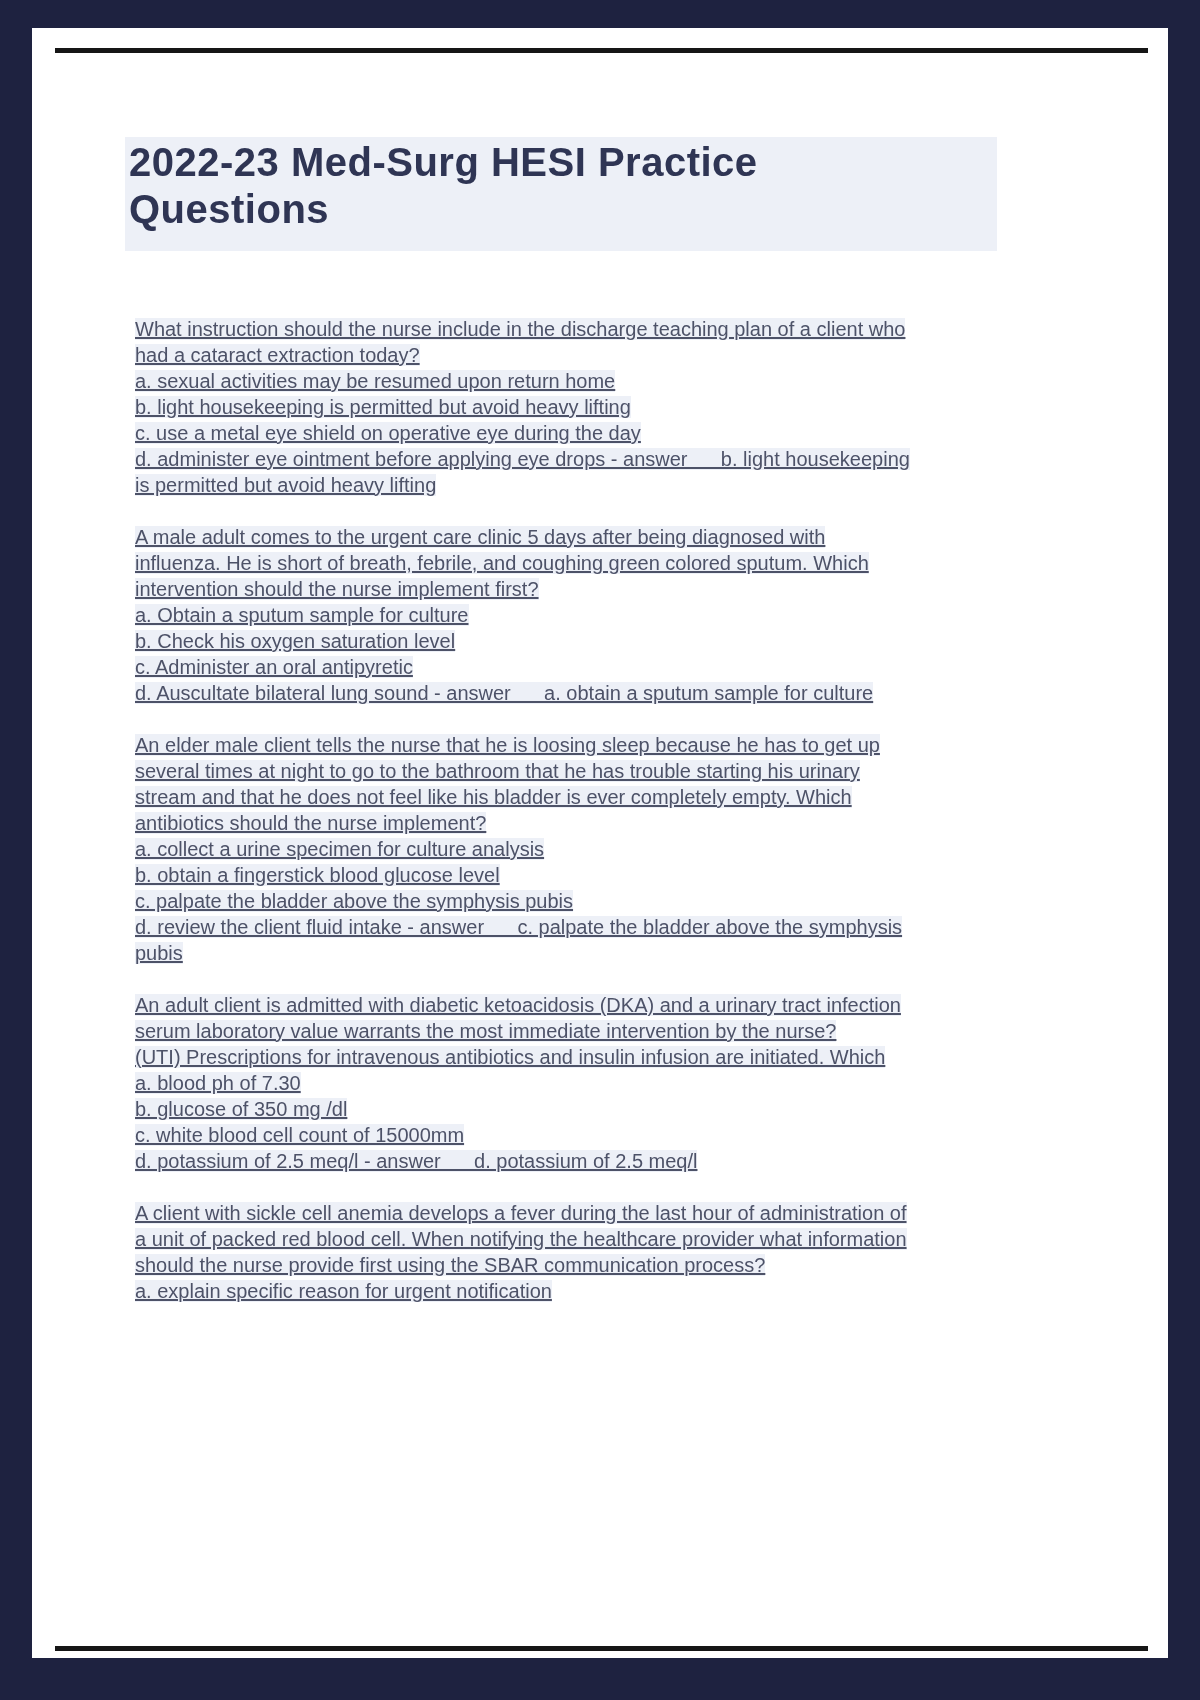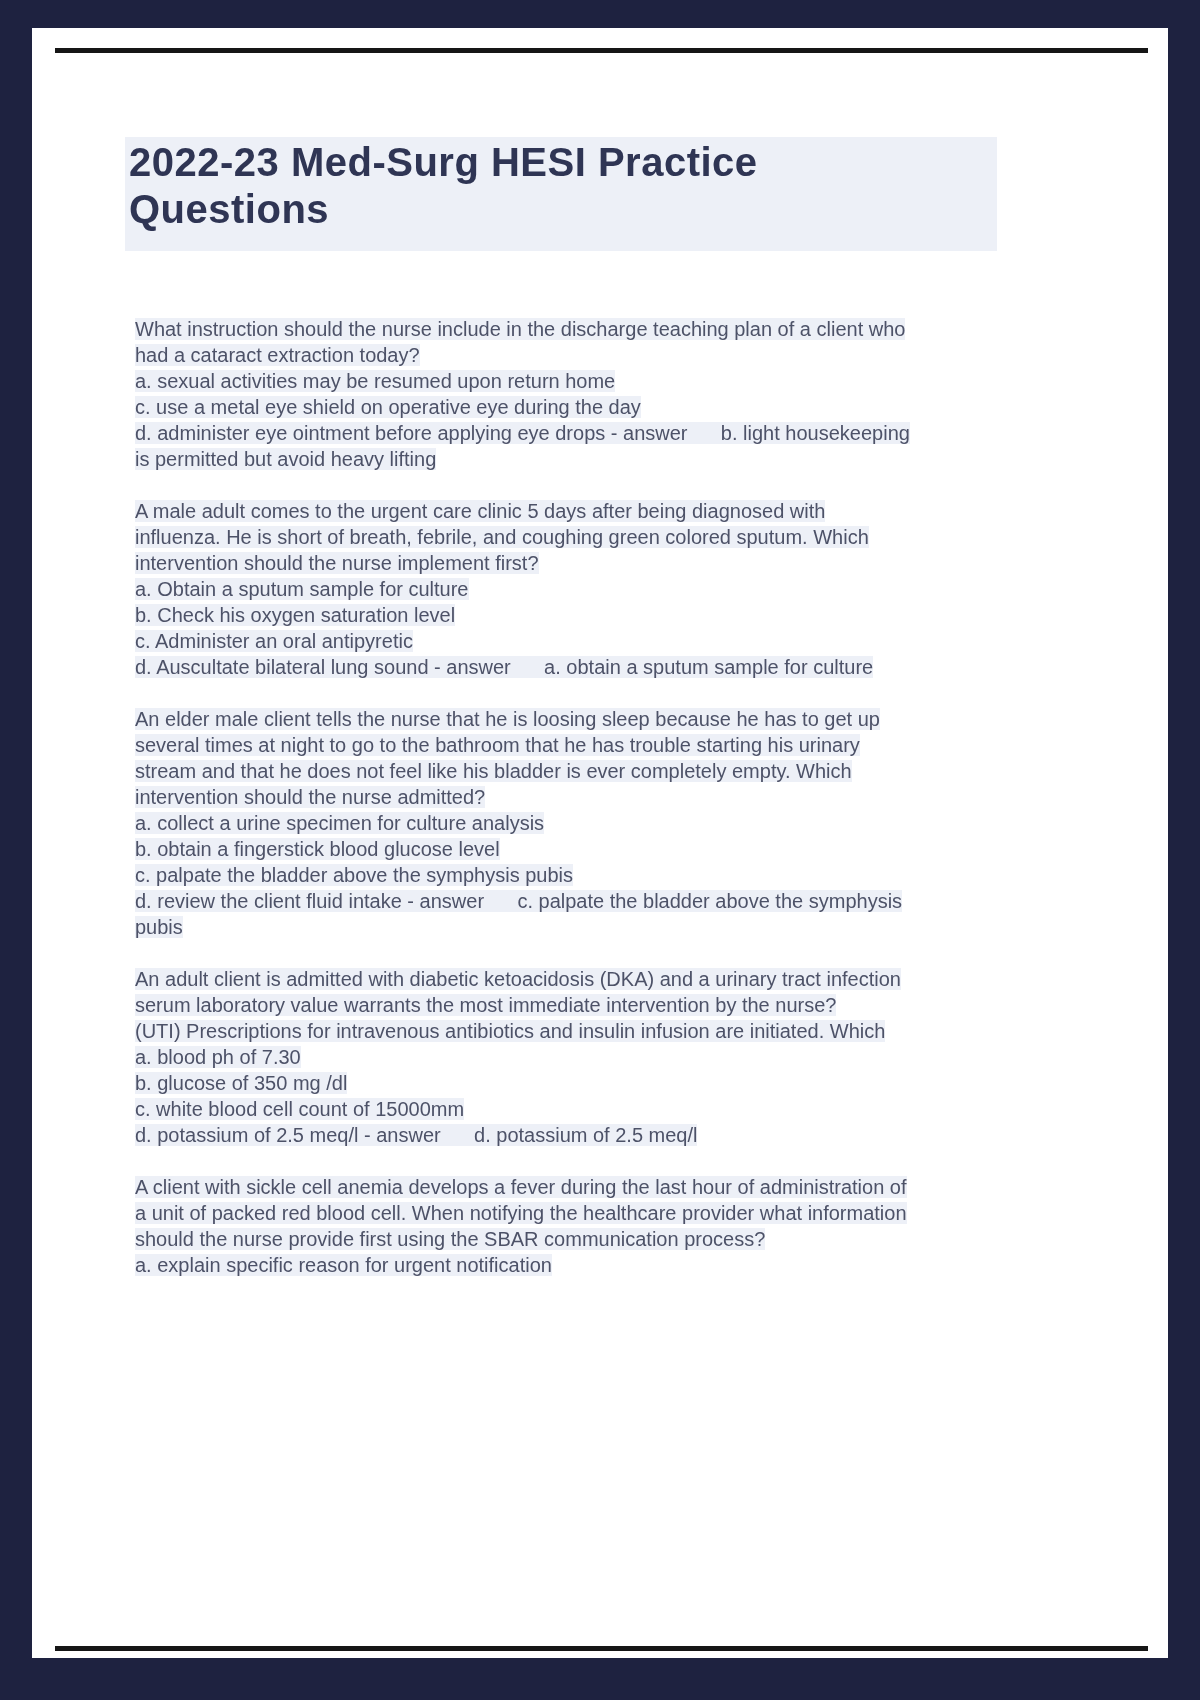--- a/index.html
+++ b/index.html
@@ -43,56 +43,58 @@
   .para { margin: 0 0 26px 0; }
   .line {
     line-height: 26px;
     min-height: 26px;
     white-space: pre;
     font-size: 20px;
   }
   .hl {
     background: var(--highlight, #edf0f7);
     color: var(--body-text, #4d5268);
+    text-decoration: underline;
   }
 </style>
 </head>
 <body>
 
 <div class="page">
   <div class="rule top"></div>
 
   <div class="title-block">
     <div class="title-line">2022-23 Med-Surg HESI Practice</div>
     <div class="title-line">Questions</div>
   </div>
 
   <div id="content" class="content">
       <div class="para">
         <div class="line"><span class="hl">What instruction should the nurse include in the discharge teaching plan of a client who</span></div>
         <div class="line"><span class="hl">had a cataract extraction today?</span></div>
         <div class="line"><span class="hl">a. sexual activities may be resumed upon return home</span></div>
+        <div class="line"><span class="hl">b. light housekeeping is permitted but avoid heavy lifting</span></div>
         <div class="line"><span class="hl">c. use a metal eye shield on operative eye during the day</span></div>
         <div class="line"><span class="hl">d. administer eye ointment before applying eye drops - answer      b. light housekeeping</span></div>
         <div class="line"><span class="hl">is permitted but avoid heavy lifting</span></div>
       </div>
       <div class="para">
         <div class="line"><span class="hl">A male adult comes to the urgent care clinic 5 days after being diagnosed with</span></div>
         <div class="line"><span class="hl">influenza. He is short of breath, febrile, and coughing green colored sputum. Which</span></div>
         <div class="line"><span class="hl">intervention should the nurse implement first?</span></div>
         <div class="line"><span class="hl">a. Obtain a sputum sample for culture</span></div>
         <div class="line"><span class="hl">b. Check his oxygen saturation level</span></div>
         <div class="line"><span class="hl">c. Administer an oral antipyretic</span></div>
         <div class="line"><span class="hl">d. Auscultate bilateral lung sound - answer      a. obtain a sputum sample for culture</span></div>
       </div>
       <div class="para">
         <div class="line"><span class="hl">An elder male client tells the nurse that he is loosing sleep because he has to get up</span></div>
         <div class="line"><span class="hl">several times at night to go to the bathroom that he has trouble starting his urinary</span></div>
         <div class="line"><span class="hl">stream and that he does not feel like his bladder is ever completely empty. Which</span></div>
-        <div class="line"><span class="hl">intervention should the nurse admitted?</span></div>
+        <div class="line"><span class="hl">antibiotics should the nurse implement?</span></div>
         <div class="line"><span class="hl">a. collect a urine specimen for culture analysis</span></div>
         <div class="line"><span class="hl">b. obtain a fingerstick blood glucose level</span></div>
         <div class="line"><span class="hl">c. palpate the bladder above the symphysis pubis</span></div>
         <div class="line"><span class="hl">d. review the client fluid intake - answer      c. palpate the bladder above the symphysis</span></div>
         <div class="line"><span class="hl">pubis</span></div>
       </div>
       <div class="para">
         <div class="line"><span class="hl">An adult client is admitted with diabetic ketoacidosis (DKA) and a urinary tract infection</span></div>
         <div class="line"><span class="hl">serum laboratory value warrants the most immediate intervention by the nurse?</span></div>
         <div class="line"><span class="hl">(UTI) Prescriptions for intravenous antibiotics and insulin infusion are initiated. Which</span></div>

